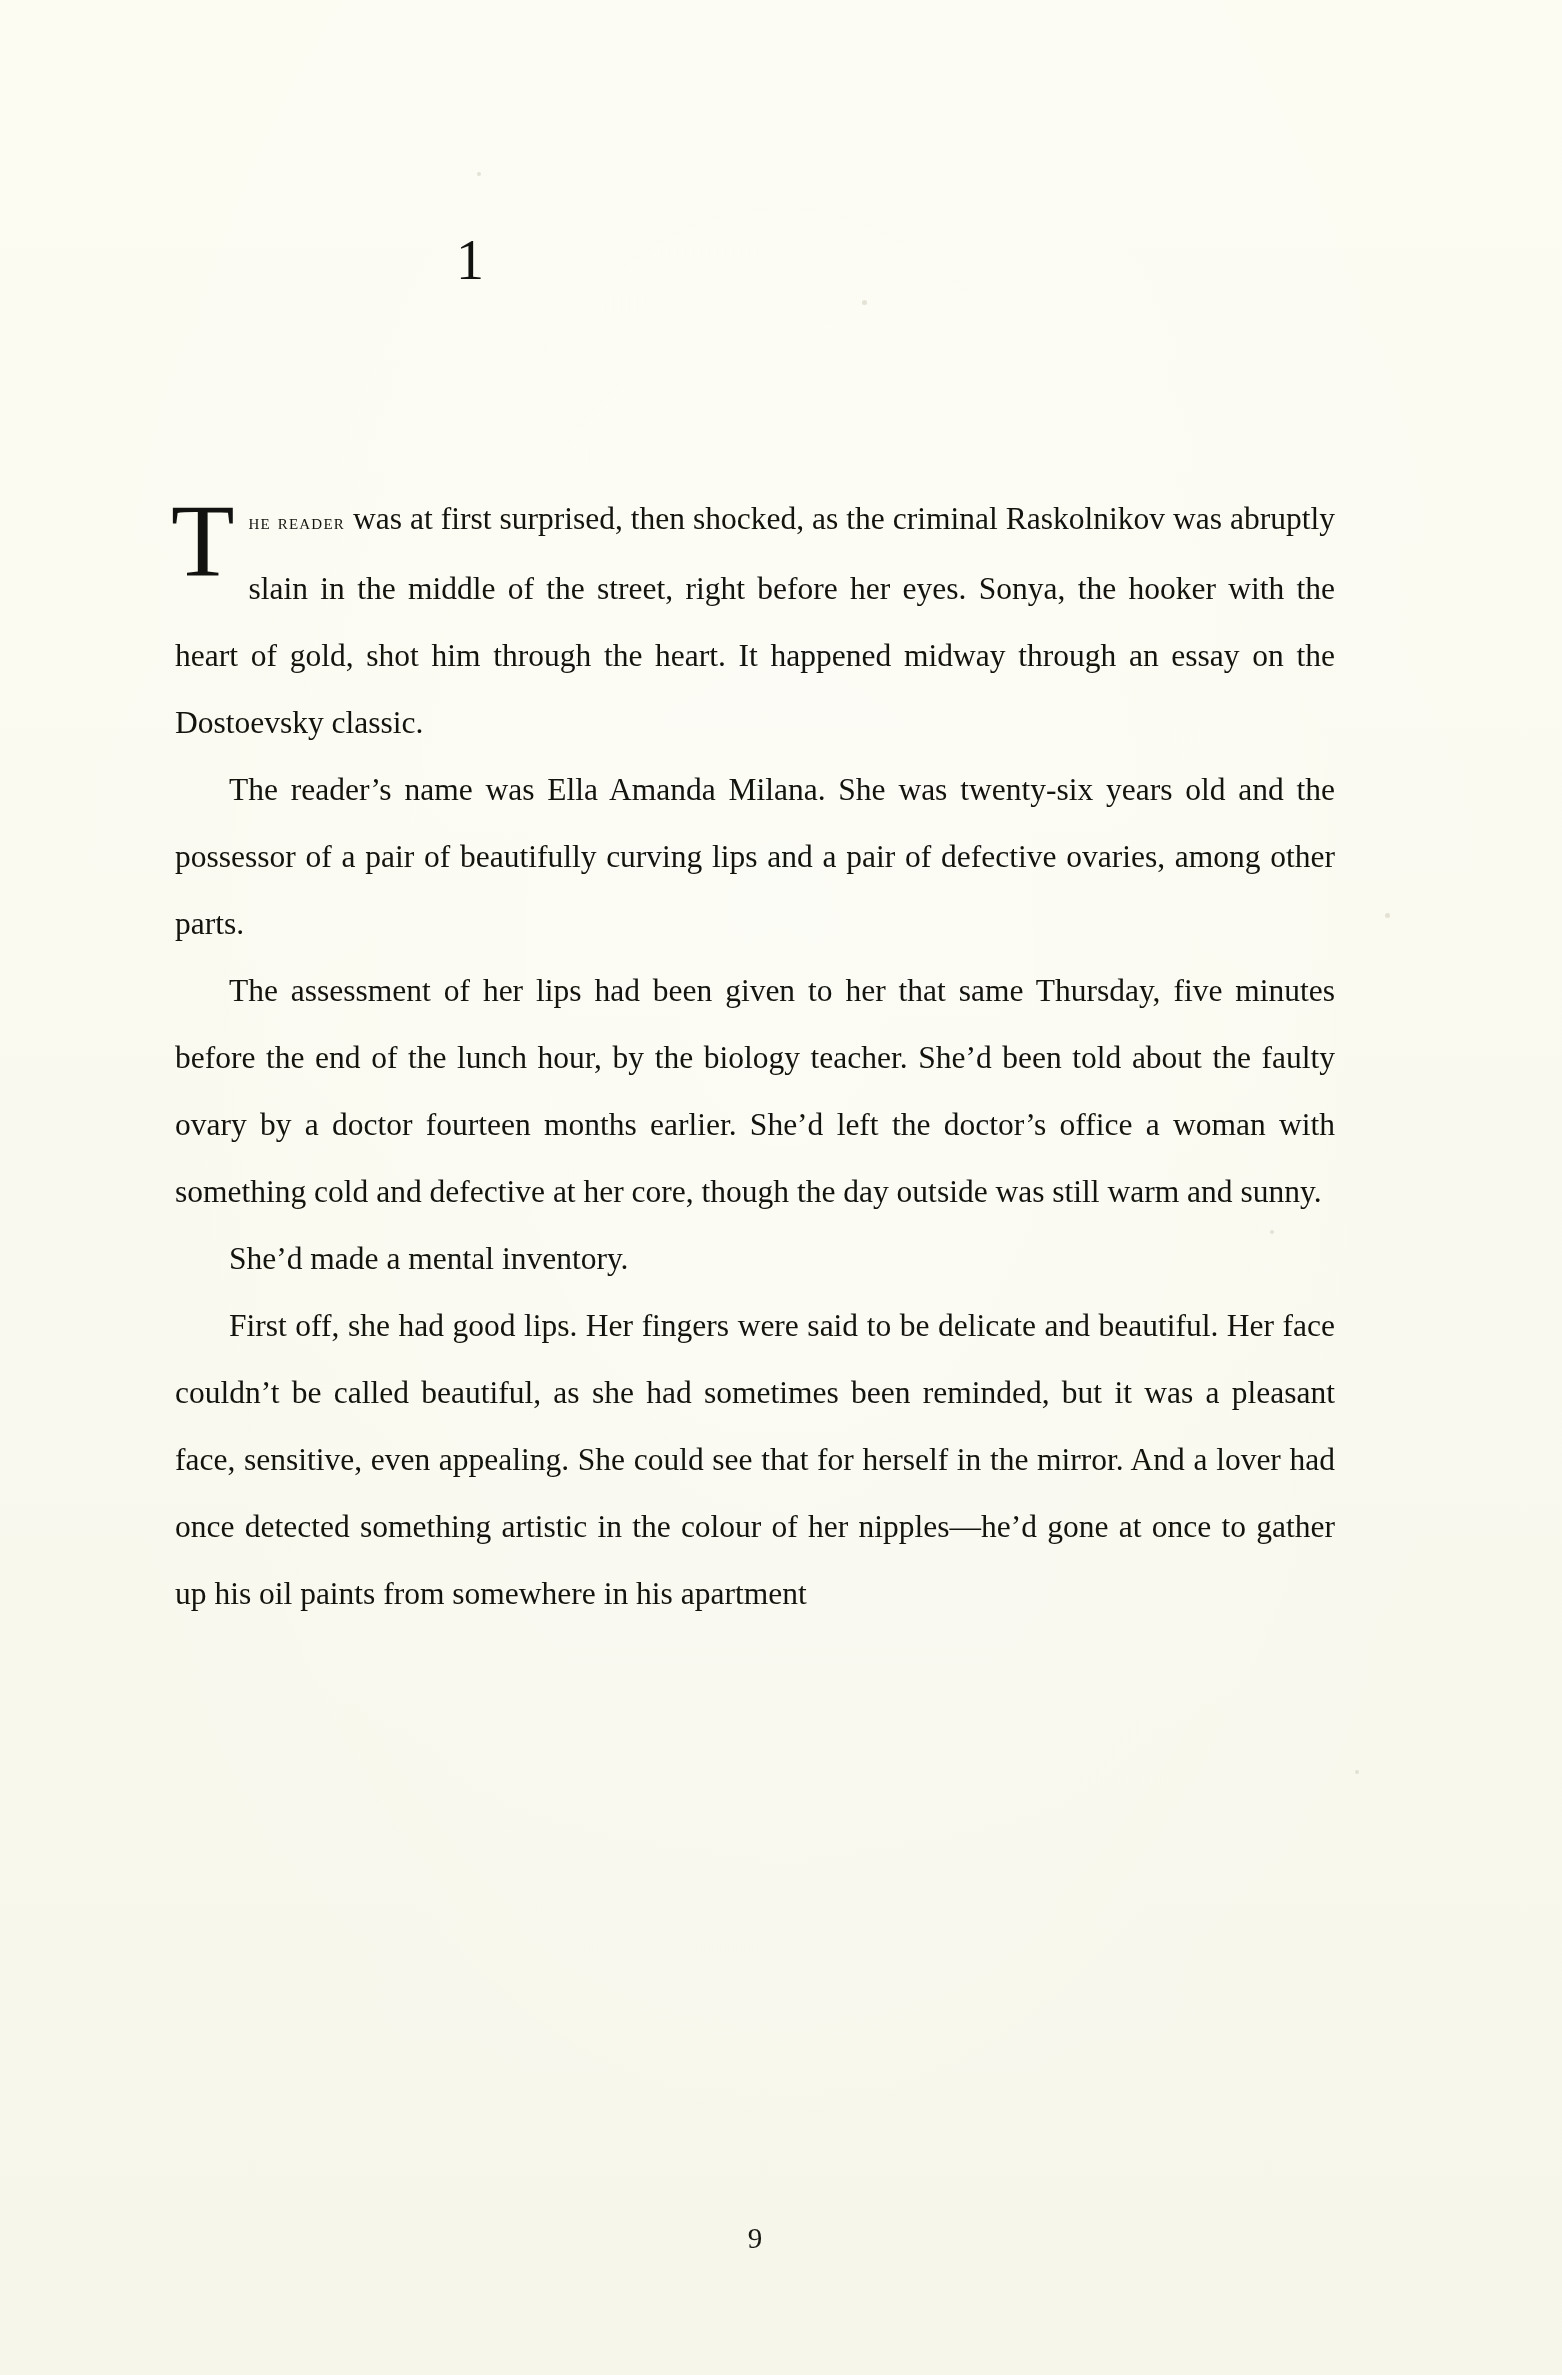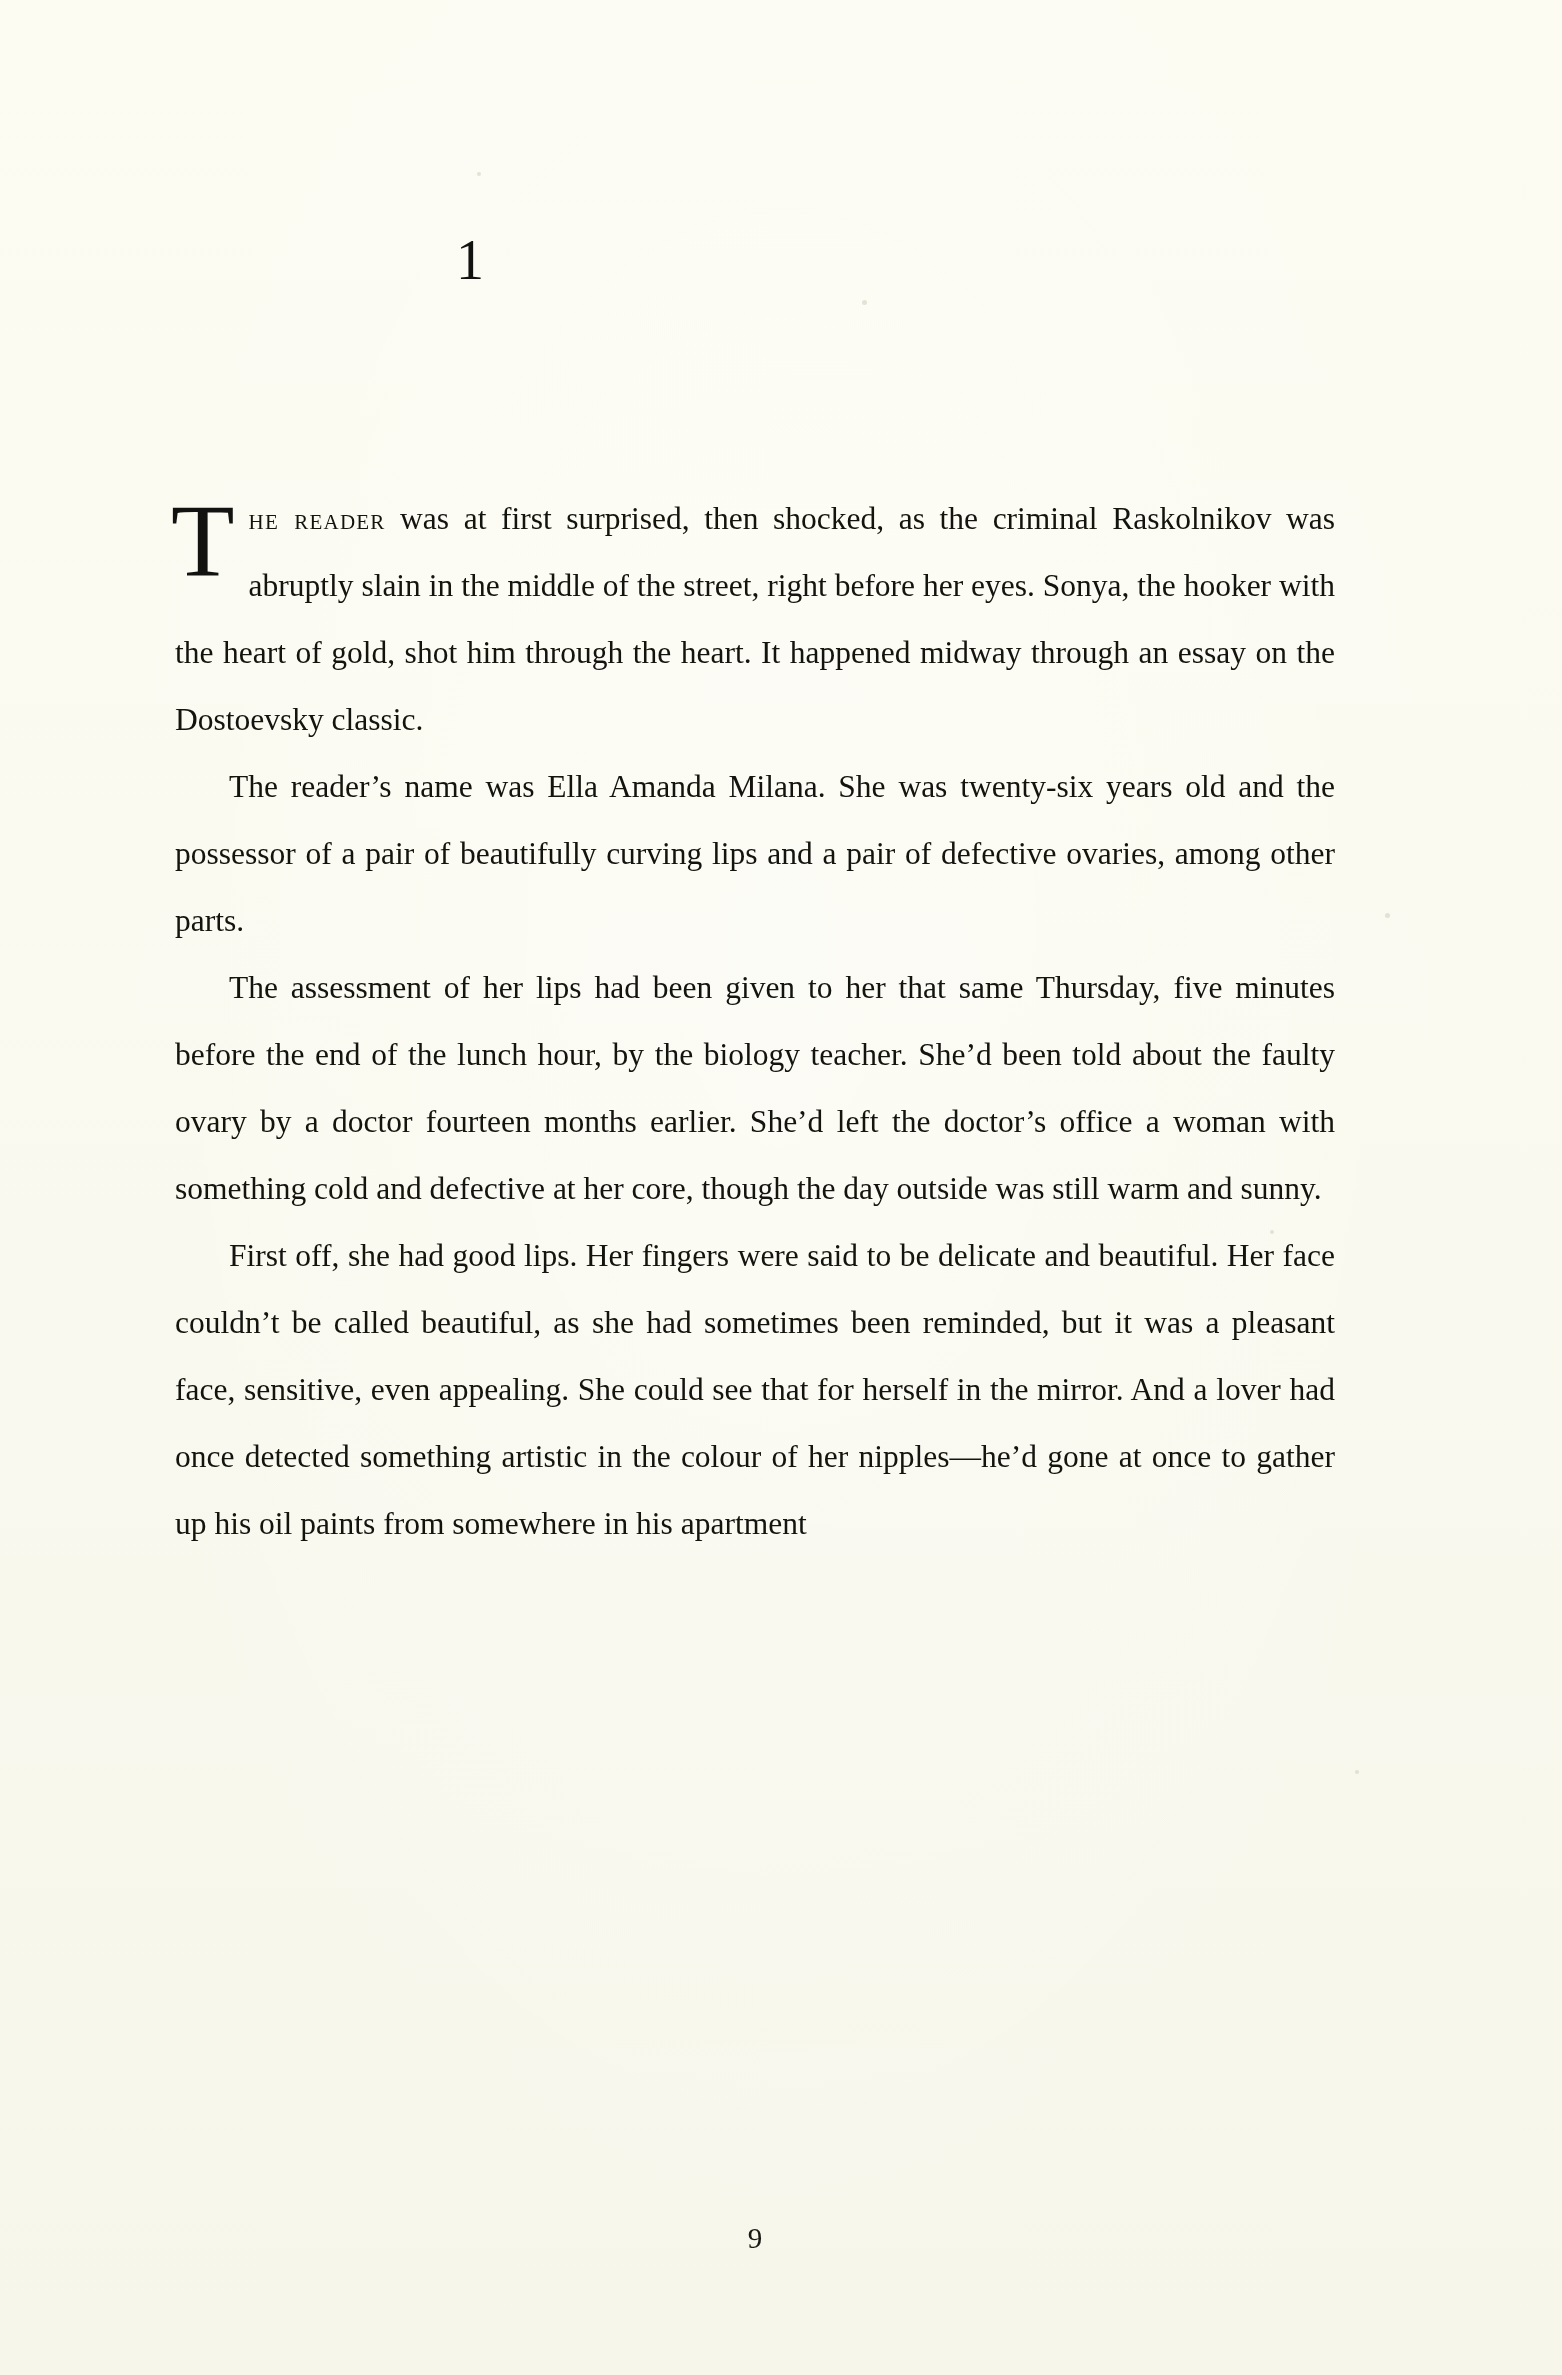--- a/index.html
+++ b/index.html
@@ -67,21 +67,21 @@
     float: left;
     font-size: 104px;
     line-height: 88px;
     font-family: "Liberation Serif", serif;
     padding: 6px 10px 0 0;
     margin: 6px 4px 0 -4px;
     color: #121210;
   }
   .smallcaps {
     font-variant: small-caps;
-    font-size: 30px;
+    font-size: 22px;
     letter-spacing: 1.2px;
   }
   .folio {
     position: absolute;
     bottom: 120px;
     left: 0;
     width: 1160px;
     text-align: center;
     font-size: 29px;
     color: #1a1a14;
@@ -112,20 +112,21 @@
 
     <div class="body-text">
 
       <p class="first"><span class="dropcap">T</span><span class="smallcaps">he reader</span><span> was at first surprised, then shocked, as the criminal Raskolnikov was abruptly slain in the middle of the street, right before her eyes. Sonya, the hooker with the heart of gold, shot him through the heart. It happened midway through an essay on the Dostoevsky classic.</span></p>
 
       <p><span>The reader’s name was Ella Amanda Milana. She was twenty-six years old and the possessor of a pair of beautifully curving lips and a pair of defective ovaries, among other parts.</span></p>
 
       <p><span>The assessment of her lips had been given to her that same Thursday, five minutes before the end of the lunch hour, by the biology teacher. She’d been told about the faulty ovary by a doctor fourteen months earlier. She’d left the doctor’s office a woman with something cold and defective at her core, though the day outside was still warm and sunny.</span></p>
 
 
+      <p><span>She’d made a mental inventory.</span></p>
 
       <p><span>First off, she had good lips. Her fingers were said to be delicate and beautiful. Her face couldn’t be called beautiful, as she had sometimes been reminded, but it was a pleasant face, sensitive, even appealing. She could see that for herself in the mirror. And a lover had once detected something artistic in the colour of her nipples—he’d gone at once to gather up his oil paints from somewhere in his apartment</span></p>
 
     </div>
 
     <div class="folio">9</div>
   </div>
 </div>
 
 </body></html>

